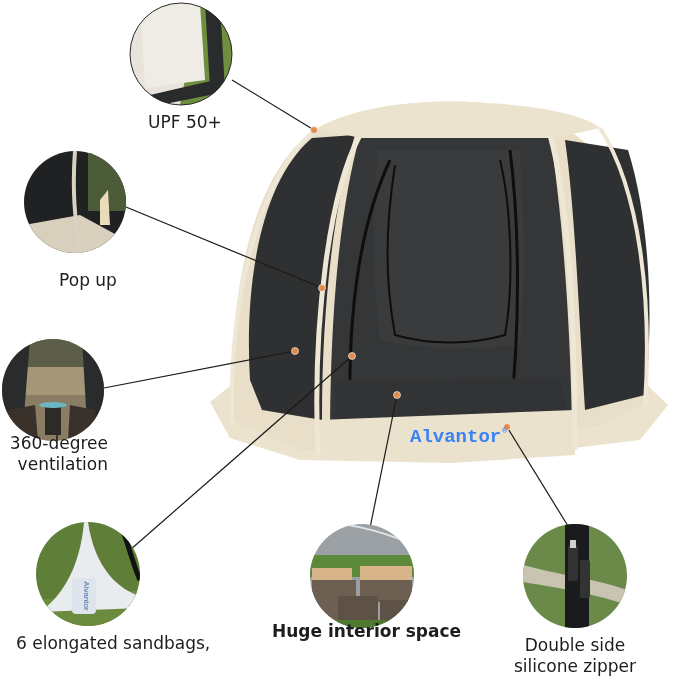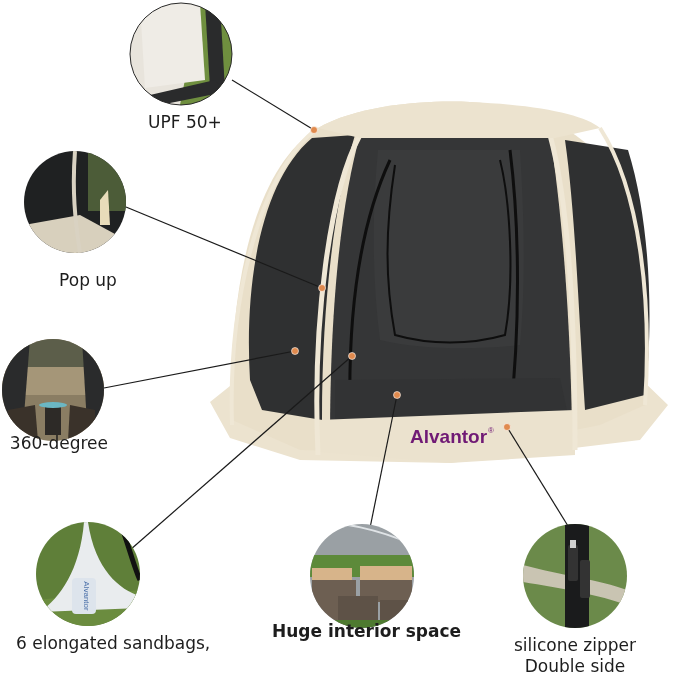--- a/index.html
+++ b/index.html
@@ -1,20 +1,20 @@
 <!DOCTYPE html>
 <html><head>
 <meta charset="utf-8">
 <style>
   html, body { margin:0; padding:0; background:#ffffff; }
   body { width:679px; height:696px; position:relative; overflow:hidden; font-family:"DejaVu Sans", sans-serif; color:#1a1a1a; }
   .canvas { position:absolute; left:0; top:0; width:679px; height:696px; }
   .label { position:absolute; text-align:center; font-size:17px; line-height:21px; color:#1d1d1d; white-space:nowrap; }
   .label.left { text-align:left; }
-  .brand { position:absolute; font-family:Liberation Sans, sans-serif; font-weight:bold; color:#701a75; font-size:19px; }
+  .brand { position:absolute; font-family:Liberation Mono, monospace; font-weight:bold; color:#3b82f6; font-size:19px; }
   .brand sup { font-size:8px; font-weight:normal; vertical-align:top; margin-left:1px; }
   svg { position:absolute; left:0; top:0; }
 </style>
 </head>
 <body>
 
 <div class="canvas">
 
   <svg width="679" height="696" viewBox="0 0 679 696">
     <defs>
@@ -153,28 +153,29 @@
   <div class="label" style="left:110px; top:112px; width:150px;">
     <div>UPF 50+</div>
   </div>
 
   <div class="label" style="left:0px; top:270px; width:150px;margin-left:13px;">
     <div>Pop up</div>
   </div>
 
   <div class="label" style="left:0px; top:433px; width:108px;text-align:right;">
     <div>360-degree</div>
+    <div>ventilation</div>
   </div>
 
   <div class="label left" style="left:16px; top:633px;">
     <div>6 elongated sandbags,</div>
   </div>
 
   <div class="label" style="left:272px; top:621px; width:188px;font-weight:bold;">
     <div>Huge interior space</div>
   </div>
 
   <div class="label" style="left:500px; top:635px; width:150px;">
+    <div>Double side</div>
     <div>silicone zipper</div>
-    <div>Double side</div>
   </div>
 
 </div>
 
 </body></html>

